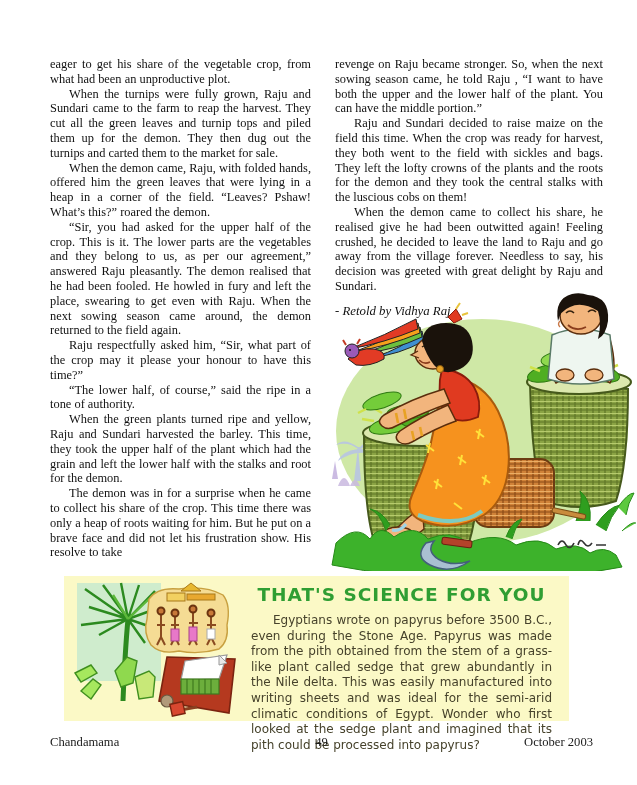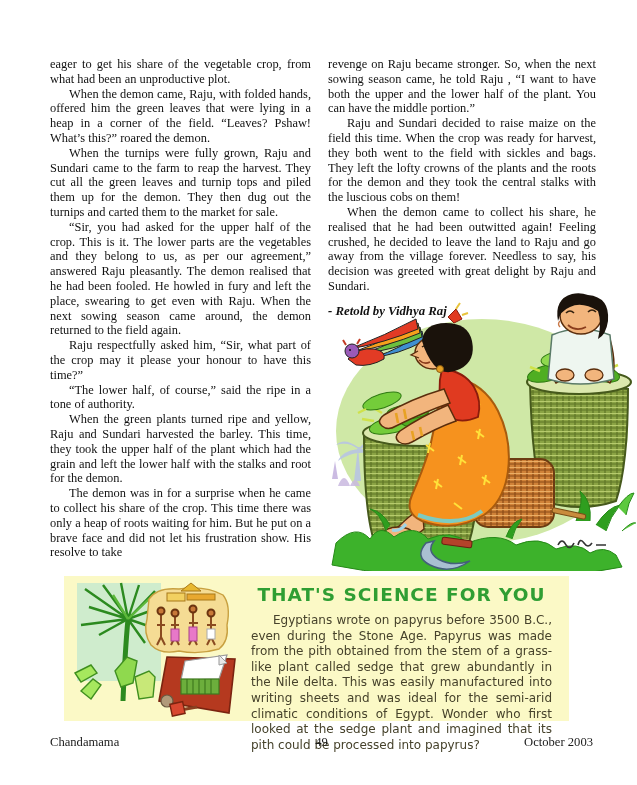--- a/index.html
+++ b/index.html
@@ -1,24 +1,24 @@
 <!DOCTYPE html>
 <html><head>
 <meta charset="utf-8">
 <style>
   html,body{margin:0;padding:0;}
   body{width:637px;height:785px;background:#ffffff;position:relative;overflow:hidden;
        font-family:"Liberation Serif", serif;color:#111;}
   .page{position:absolute;inset:0;background:#fff;}
-  .columns{position:absolute;top:57px;left:50px;display:flex;gap:17px;}
+  .columns{position:absolute;top:57px;left:50px;display:flex;gap:24px;}
   .col{width:261px;}
   .col.right{width:268px;}
   .col p{margin:0;font-size:12.4px;line-height:14.8px;text-align:justify;text-indent:19px;}
   .col p.noindent{text-indent:0;}
-  .col p.byline{font-weight:bold;font-style:italic;text-indent:0;margin-top:10px;text-align:left;font-size:12.8px;}
+  .col p.byline{font-weight:normal;font-style:italic;text-indent:0;margin-top:10px;text-align:left;font-size:12.8px;}
   .main-illustration{position:absolute;left:326px;top:281px;pointer-events:none;}
   .science-box{position:absolute;left:64px;top:576px;width:505px;height:145px;
                background:#fbf9c6;display:flex;align-items:flex-start;padding:3px 5px;box-sizing:border-box;}
   .science-art{flex:0 0 172px;margin-top:2px;}
   .science-text{flex:1;padding:2px 4px 0 2px;}
   .science-title{font-family:"DejaVu Sans", sans-serif;font-weight:bold;font-size:18.5px;
                  letter-spacing:1px;text-align:center;color:#2f9e33;margin:3px 0 5px 0;}
   .science-body{font-family:"DejaVu Sans", sans-serif;font-size:12px;line-height:15.6px;
                 color:#46422b;text-align:justify;text-indent:22px;margin:8px;font-weight:500;}
   .footer{position:absolute;left:50px;top:735px;width:543px;font-size:12.6px;color:#1a1a1a;}
@@ -27,32 +27,32 @@
   .footer .fright{position:absolute;right:0;}
 </style>
 </head>
 <body>
 
 <div class="page">
 
   <div class="columns">
     <div class="col">
         <p class="noindent">eager to get his share of the vegetable crop, from what had been an unproductive plot.</p>
+        <p>When the turnips were fully grown, Raju and Sundari came to the farm to reap the harvest. They cut all the green leaves and turnip tops and piled them up for the demon. They then dug out the turnips and carted them to the market for sale.</p>
         <p>When the demon came, Raju, with folded hands, offered him the green leaves that were lying in a heap in a corner of the field. “Leaves? Pshaw! What’s this?” roared the demon.</p>
-        <p>When the turnips were fully grown, Raju and Sundari came to the farm to reap the harvest. They cut all the green leaves and turnip tops and piled them up for the demon. They then dug out the turnips and carted them to the market for sale.</p>
         <p>“Sir, you had asked for the upper half of the crop. This is it. The lower parts are the vegetables and they belong to us, as per our agreement,” answered Raju pleasantly. The demon realised that he had been fooled. He howled in fury and left the place, swearing to get even with Raju. When the next sowing season came around, the demon returned to the field again.</p>
         <p>Raju respectfully asked him, “Sir, what part of the crop may it please your honour to have this time?”</p>
         <p>“The lower half, of course,” said the ripe in a tone of authority.</p>
         <p>When the green plants turned ripe and yellow, Raju and Sundari harvested the barley. This time, they took the upper half of the plant which had the grain and left the lower half with the stalks and root for the demon.</p>
         <p>The demon was in for a surprise when he came to collect his share of the crop. This time there was only a heap of roots waiting for him. But he put on a brave face and did not let his frustration show. His resolve to take</p>
       </div>
     <div class="col right">
         <p class="noindent">revenge on Raju became stronger. So, when the next sowing season came, he told Raju , “I want to have both the upper and the lower half of the plant. You can have the middle portion.”</p>
         <p>Raju and Sundari decided to raise maize on the field this time. When the crop was ready for harvest, they both went to the field with sickles and bags. They left the lofty crowns of the plants and the roots for the demon and they took the central stalks with the luscious cobs on them!</p>
-        <p>When the demon came to collect his share, he realised that he had been outwitted again! Feeling crushed, he decided to leave the land to Raju and go away from the village forever. Needless to say, his decision was greeted with great delight by Raju and Sundari.</p>
+        <p>When the demon came to collect his share, he realised give he had been outwitted again! Feeling crushed, he decided to leave the land to Raju and go away from the village forever. Needless to say, his decision was greeted with great delight by Raju and Sundari.</p>
         <p class="noindent byline">- Retold by Vidhya Raj</p>
       </div>
   </div>
 
   <svg class="main-illustration" width="311" height="290" viewBox="0 0 311 290">
     <defs>
       <pattern id="weaveG" width="6" height="6" patternUnits="userSpaceOnUse">
         <rect width="6" height="6" fill="#8aa344"></rect>
         <path d="M0 3h6M3 0v6" stroke="#5e7526" stroke-width="1.2"></path>
         <path d="M0 0.5h6" stroke="#bccf72" stroke-width="0.9"></path>

